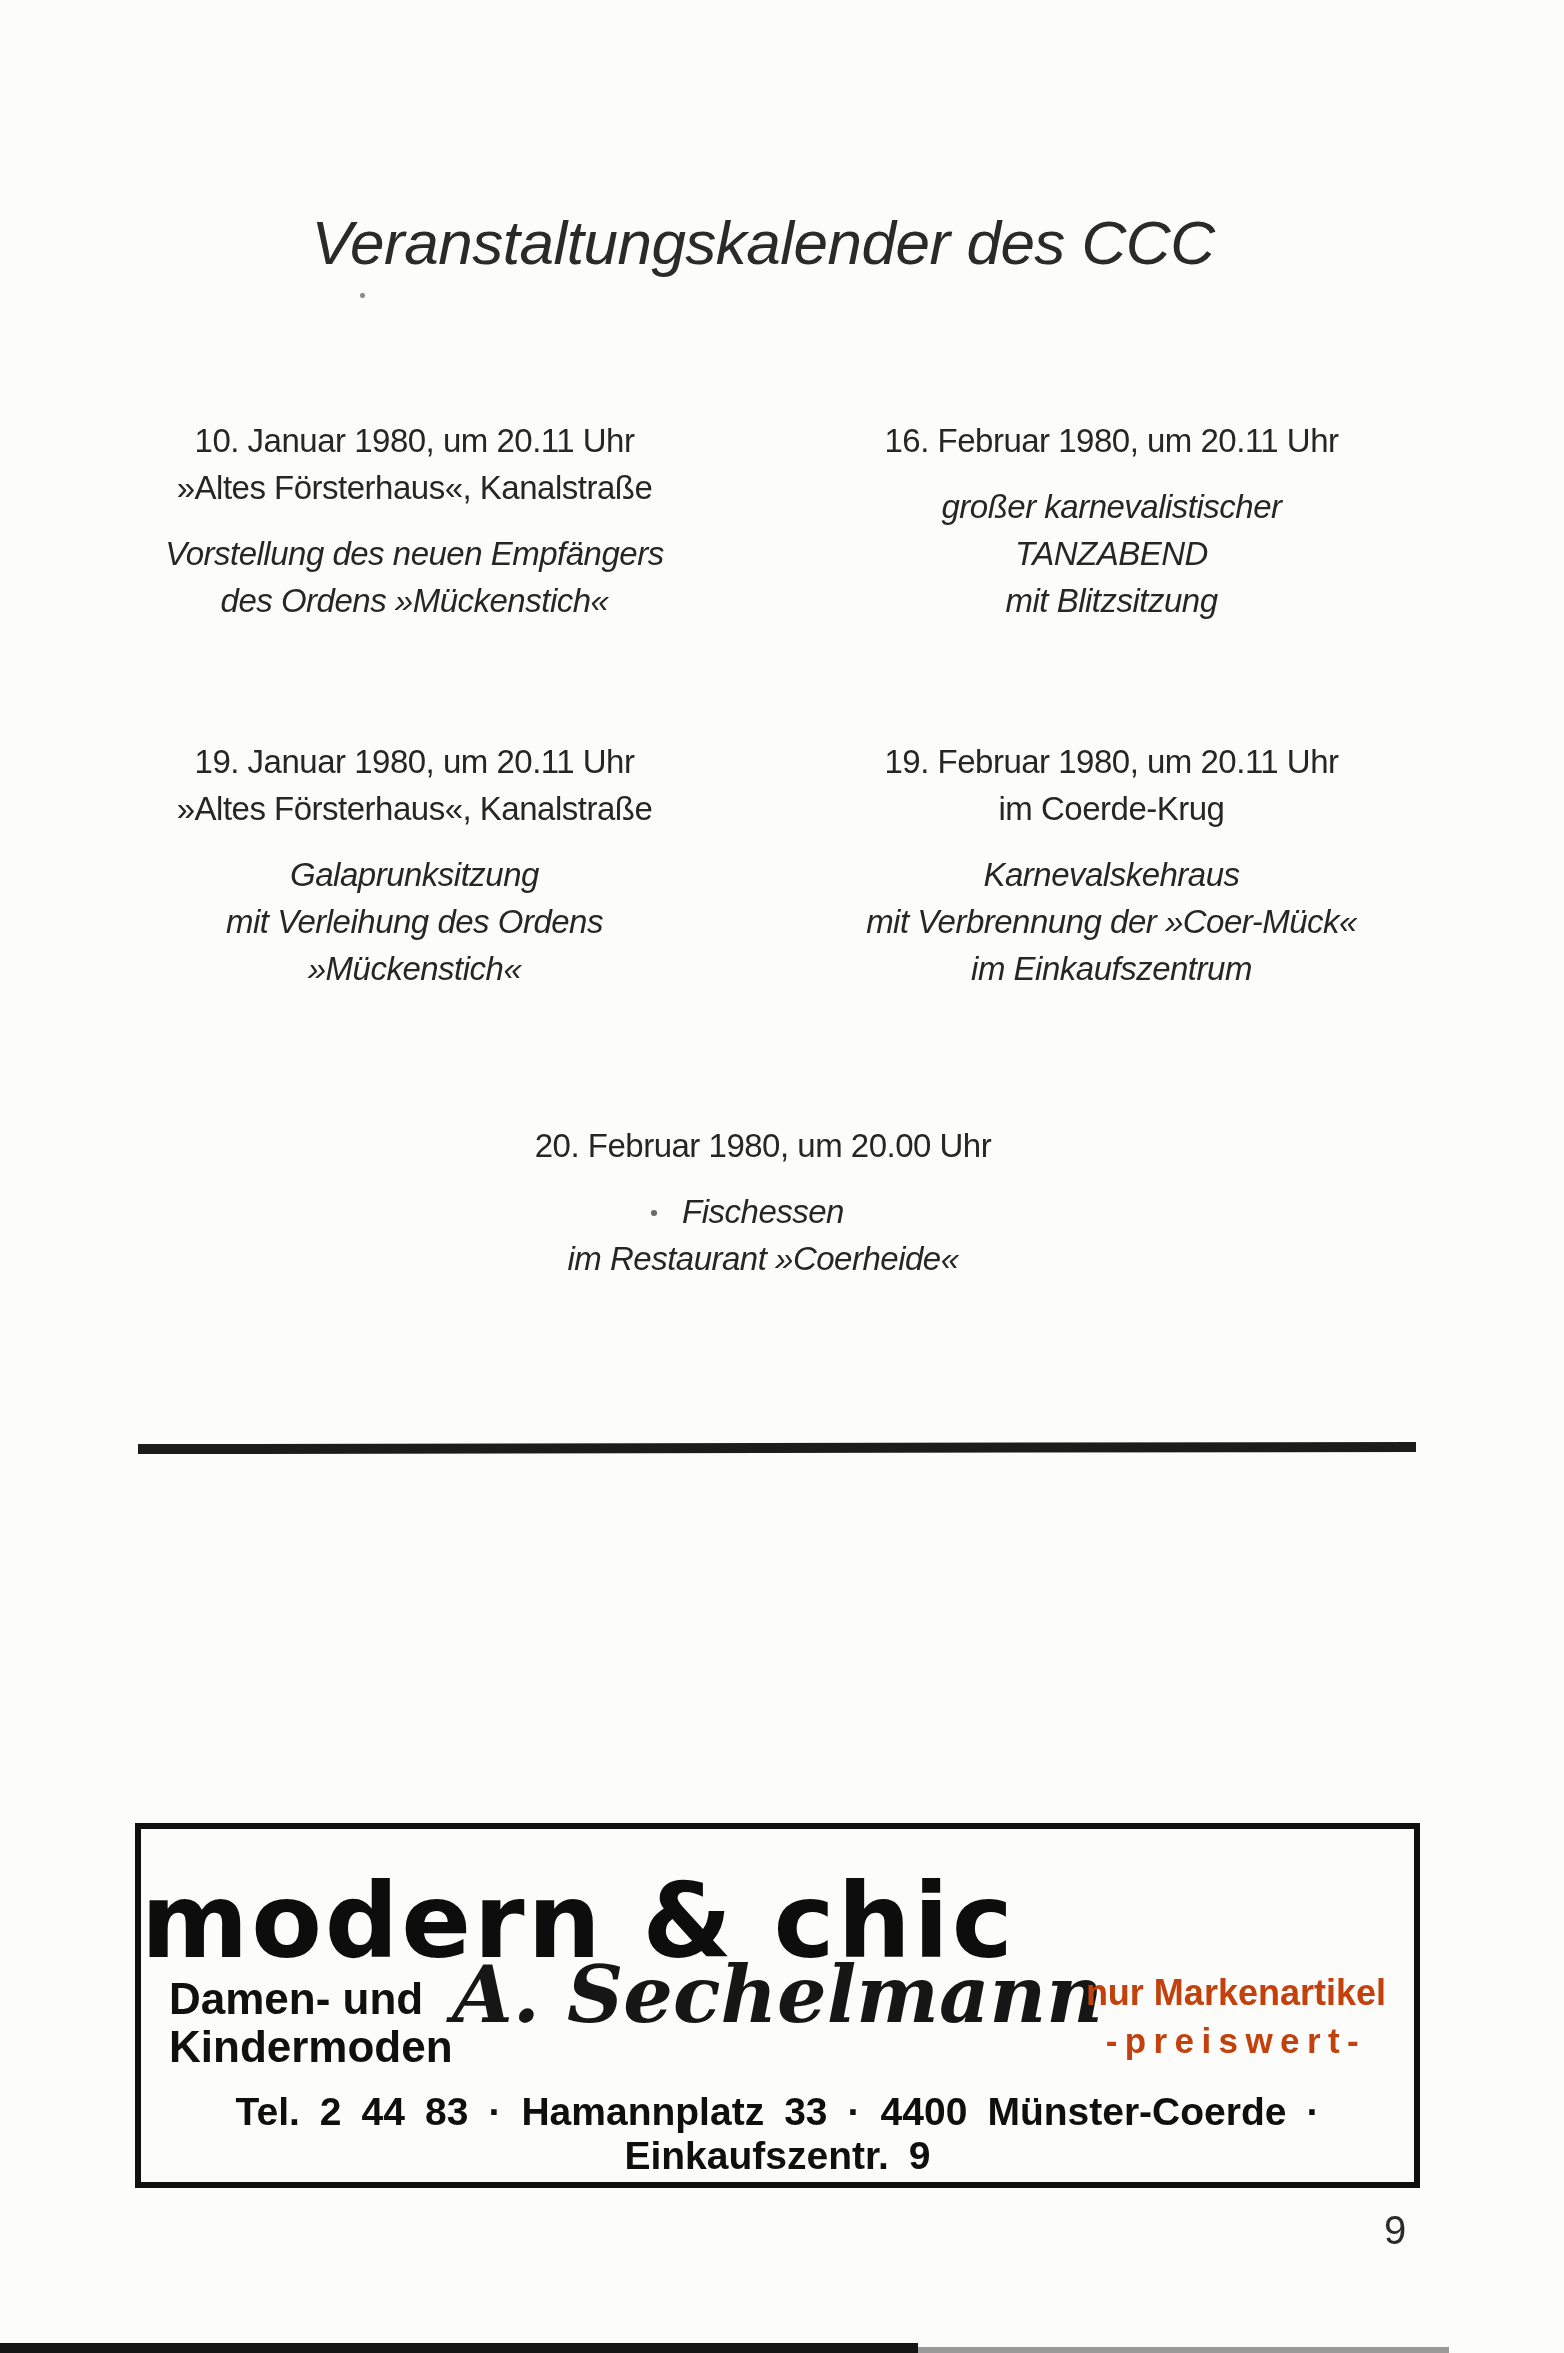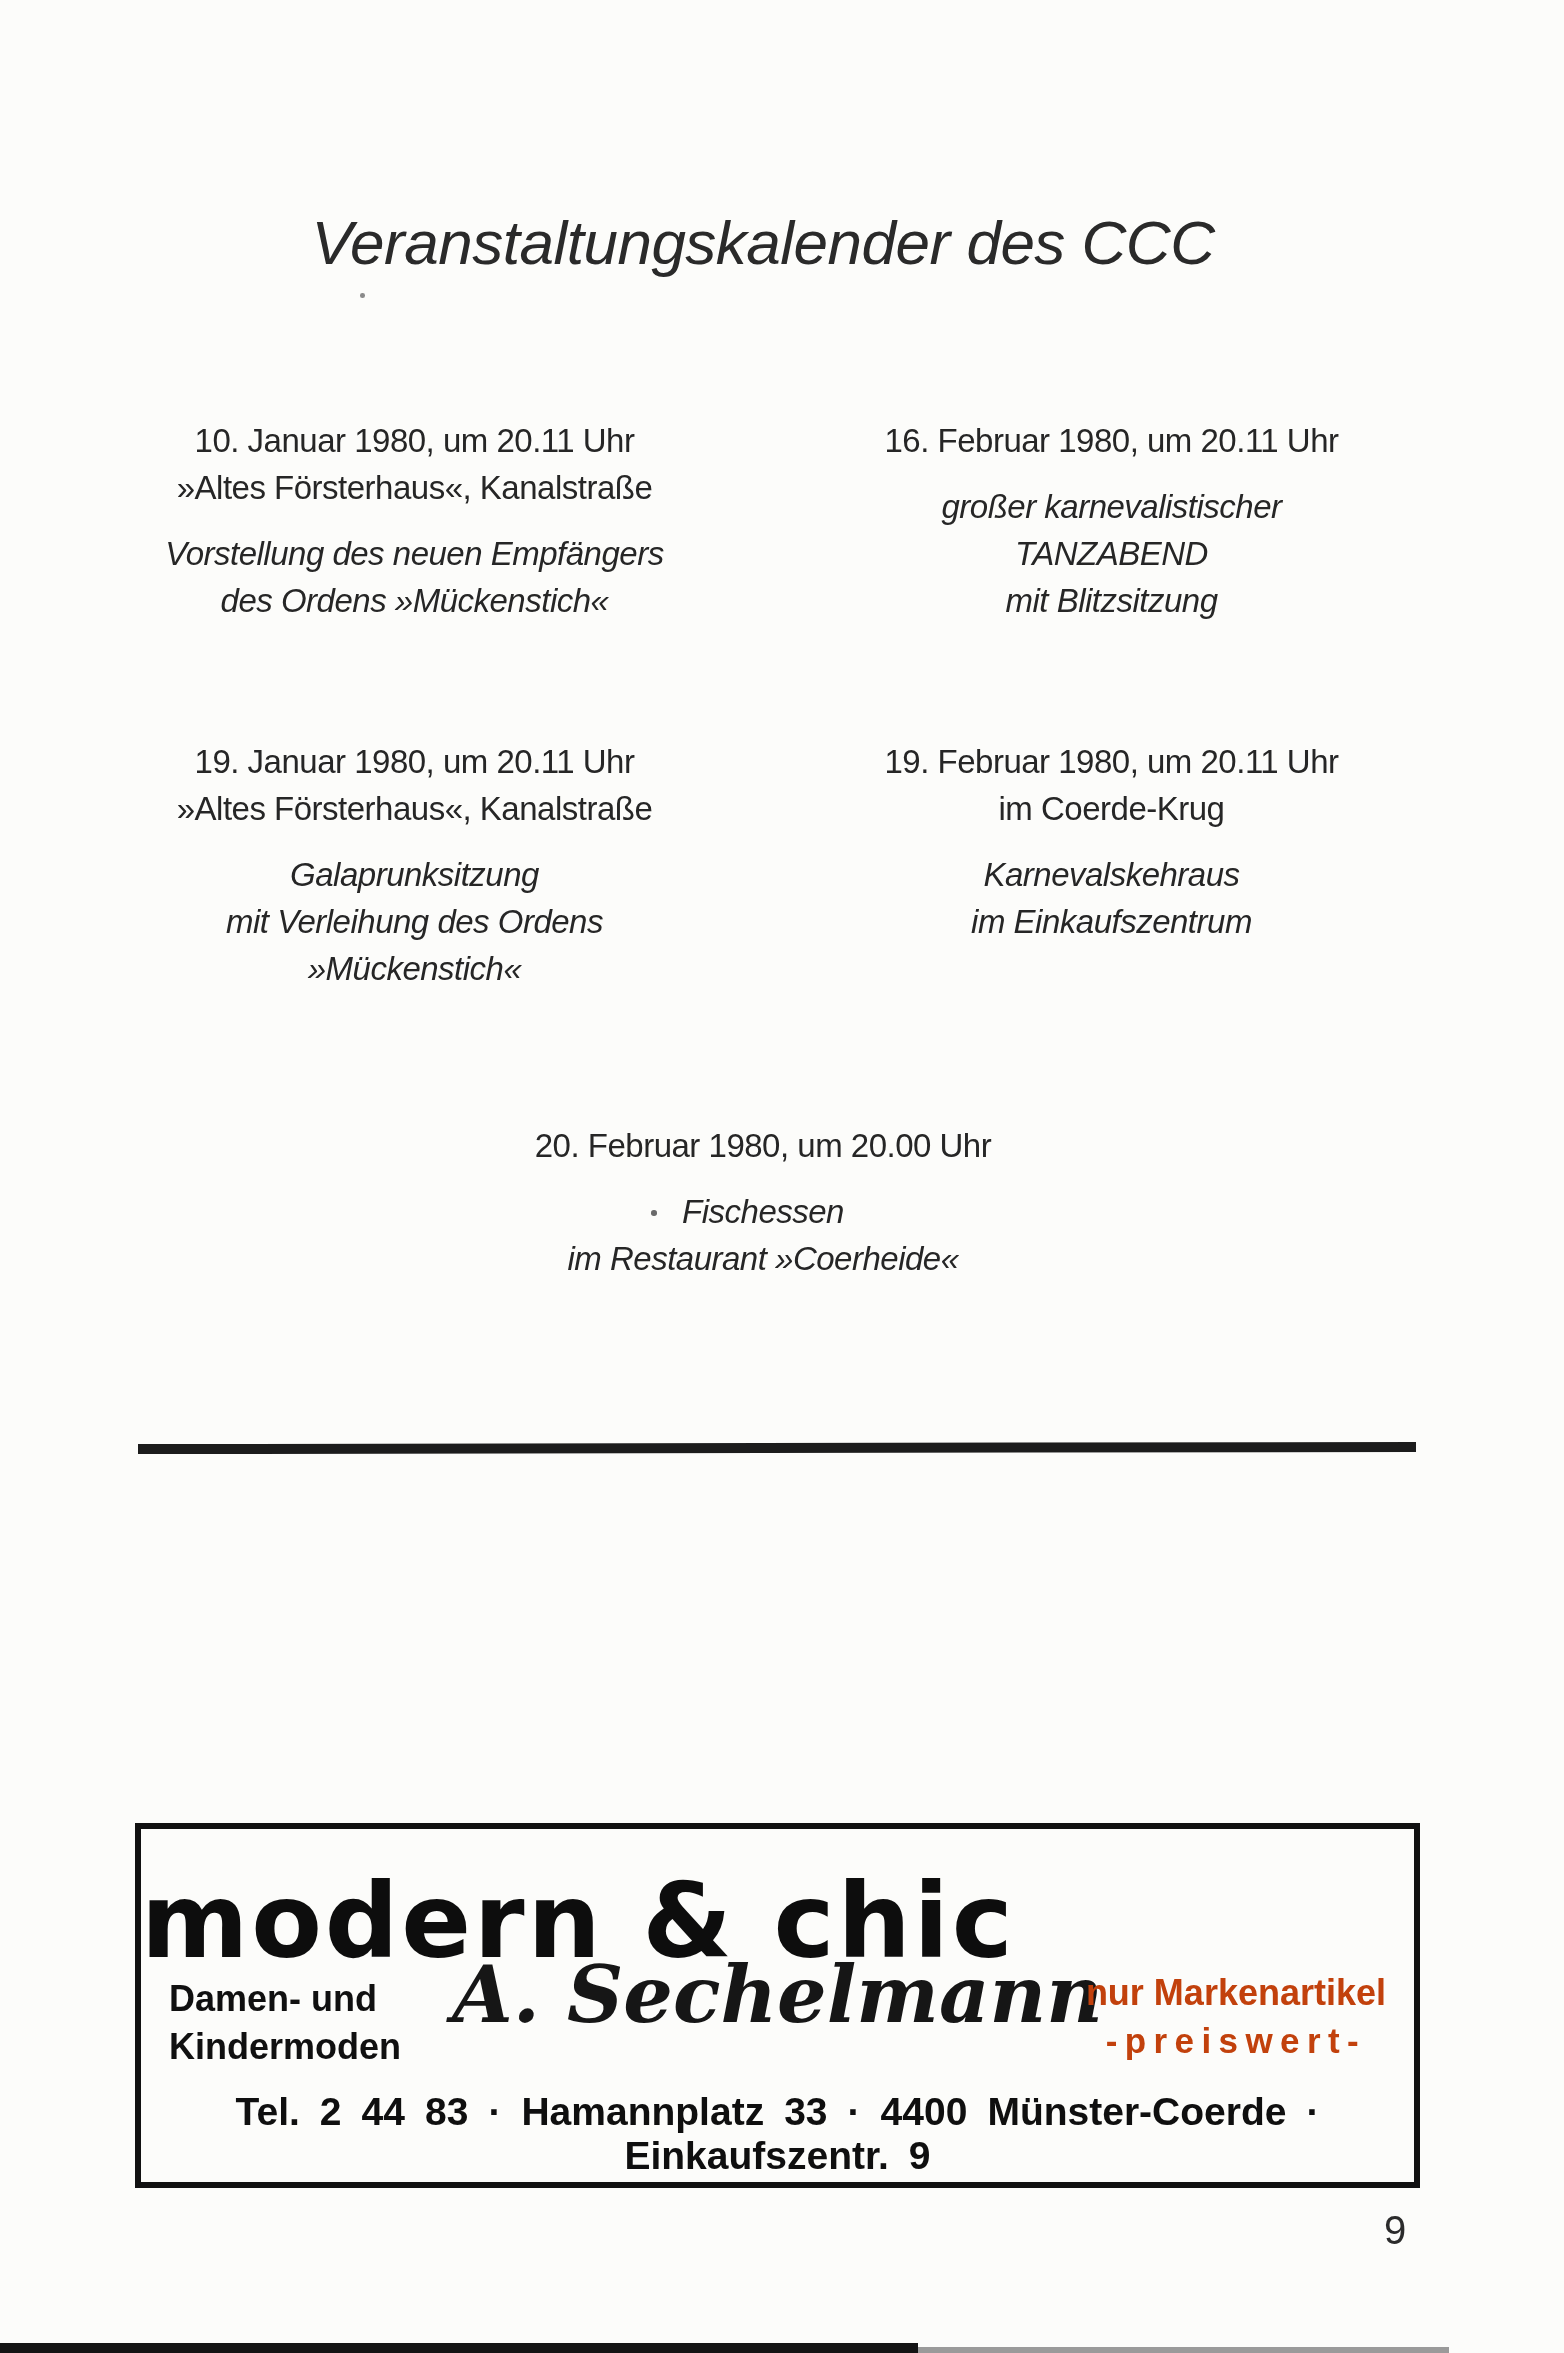--- a/index.html
+++ b/index.html
@@ -54,21 +54,21 @@
     position:absolute;left:135px;top:1823px;width:1285px;height:365px;
     border:6.5px solid #111;box-sizing:border-box;background:#fcfcfa;
   }
   .ad-headline{
     position:absolute;top:41px;left:0;width:100%;margin:0;
     font-family:"DejaVu Sans",sans-serif;font-weight:bold;
     font-size:103px;line-height:1;letter-spacing:2.8px;color:#0d0d0d;
   }
   .ad-left{
     position:absolute;left:28px;top:146px;
-    font-weight:bold;font-size:36px;line-height:48px;color:#101010;
+    font-weight:bold;font-size:44px;line-height:48px;color:#101010;
   }
   .ad-left p,.ad-right p{margin:0;}
   .ad-brand{
     position:absolute;left:0;width:100%;top:123px;margin:0;
     text-align:center;
     font-family:"DejaVu Serif",serif;font-style:italic;font-weight:bold;
     font-size:78px;line-height:1.1;color:#161616;
   }
   .ad-right{
     position:absolute;right:28px;top:140px;text-align:center;
@@ -128,20 +128,21 @@
         <p>Galaprunksitzung</p>
         <p>mit Verleihung des Ordens</p>
         <p>»Mückenstich«</p>
       </div>
     </div>
     <div class="event">
       <p class="event-date">19. Februar 1980, um 20.11 Uhr</p>
       <p class="event-location">im Coerde-Krug</p>
       <div class="event-desc">
         <p>Karnevalskehraus</p>
+        <p>mit Verbrennung der »Coer-Mück«</p>
         <p>im Einkaufszentrum</p>
       </div>
     </div>
   </section>
 
   <section class="events-middle">
     <div class="event">
       <p class="event-date">20. Februar 1980, um 20.00 Uhr</p>
       <div class="event-desc">
         <p>Fischessen</p>

